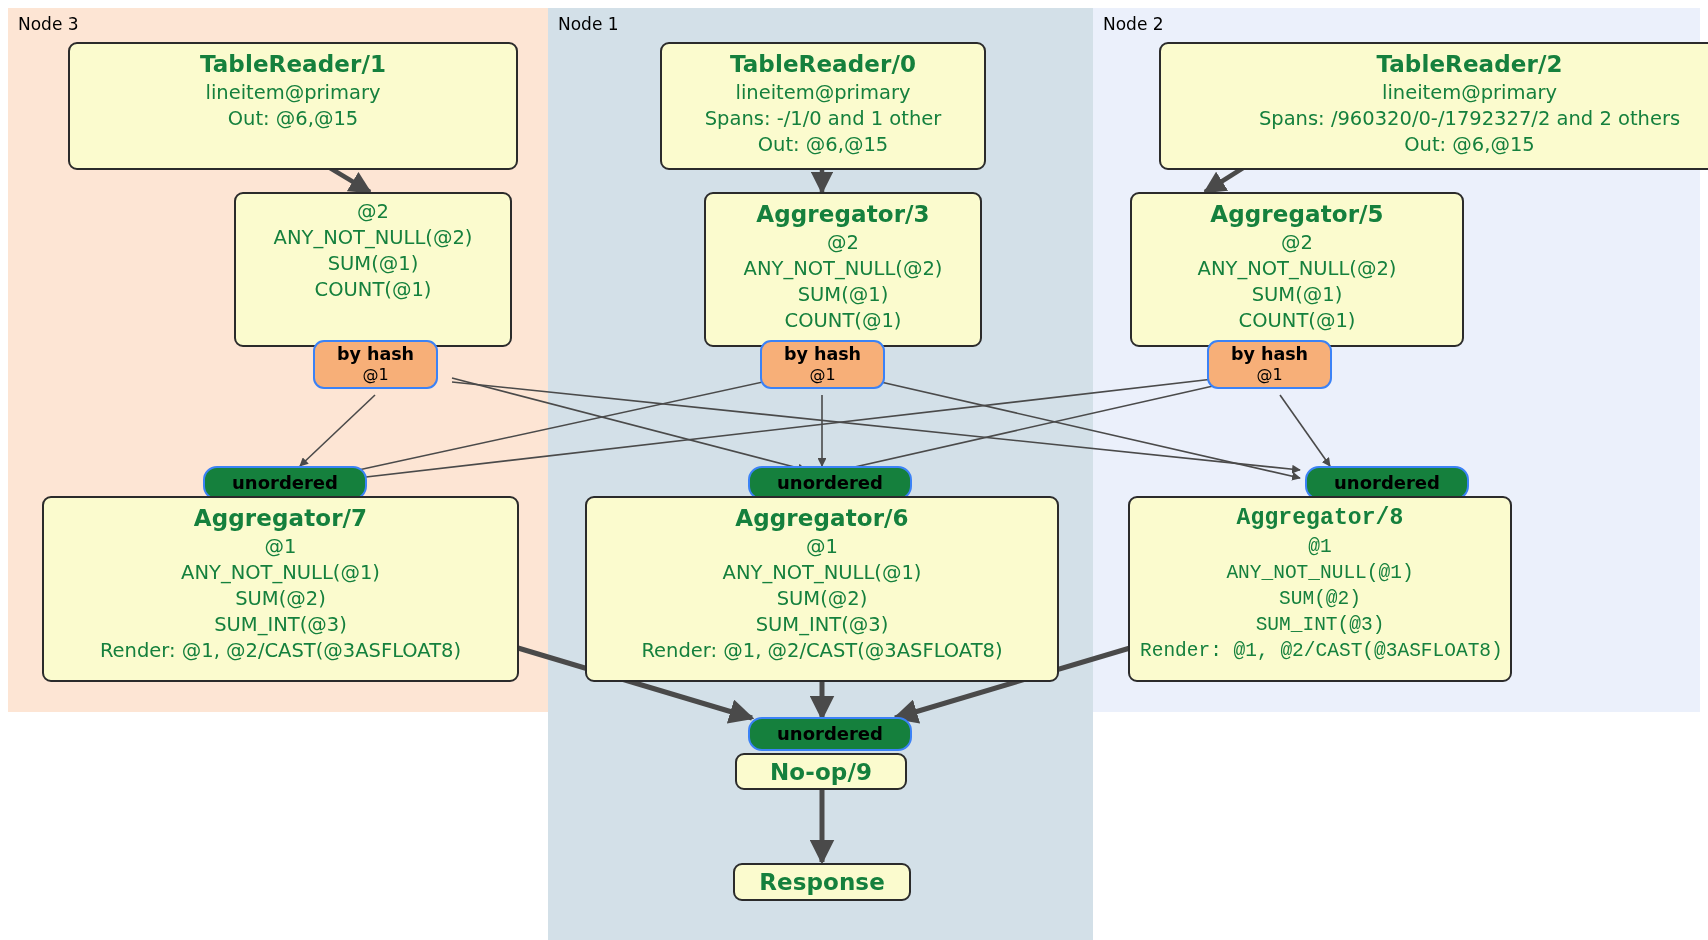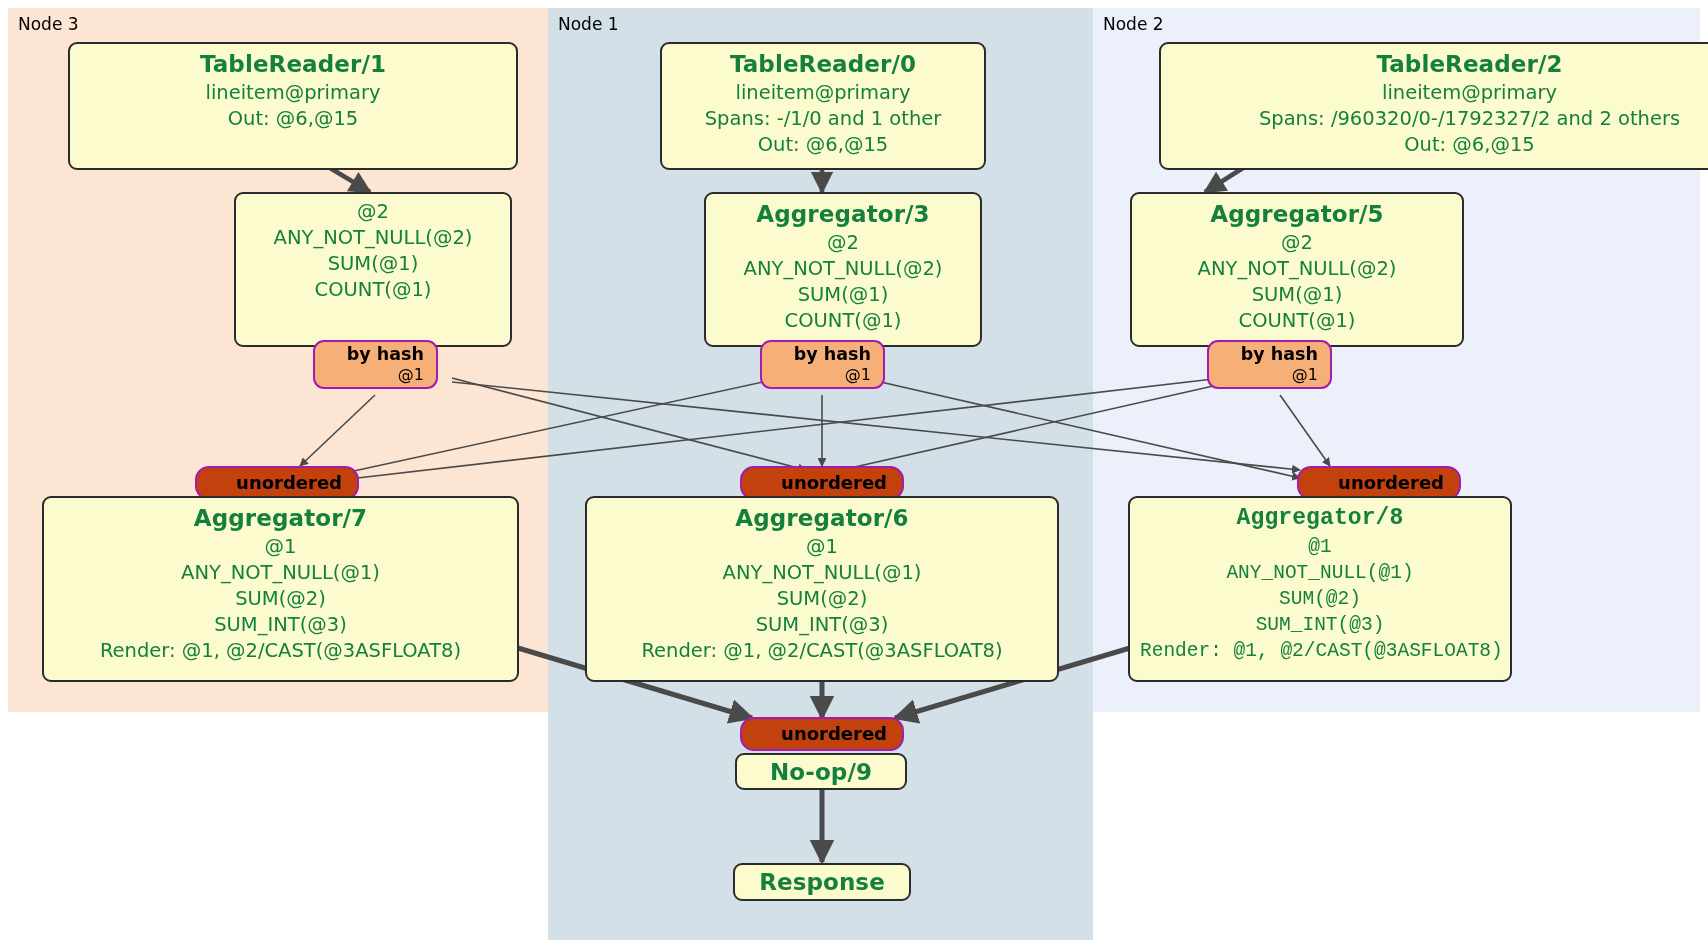--- a/index.html
+++ b/index.html
@@ -20,28 +20,28 @@
         text-align:center;padding:5px 10px 6px 10px;
         font-size:19.5px;line-height:26px;color:#15803d;}
   .proc .title{font-weight:bold;font-size:23px;line-height:31px;letter-spacing:0.1px;}
   .proc .ln{white-space:nowrap;}
 
   
   .proc.compact{padding:3px 4px;display:flex;align-items:center;justify-content:center;}
   .proc.compact .title{font-size:23px;line-height:28px;}
 
   
-  .badge{position:absolute;box-sizing:border-box;border:2px solid #a21caf;
-         text-align:right;color:#000;}
+  .badge{position:absolute;box-sizing:border-box;border:2px solid #3b82f6;
+         text-align:center;color:#000;}
   .badge.hash{background:#F7AF78;border-radius:11px;padding:2px 12px 3px;
               font-size:17.5px;line-height:21px;}
   .badge.hash .b1{font-weight:bold;}
   .badge.hash .b2{font-size:16px;line-height:19px;}
-  .badge.unord{background:#c2410c;border-radius:14px;padding:3px 15px 4px;
-               font-size:18px;line-height:23px;font-weight:bold;}
+  .badge.unord{background:#15803d;border-radius:14px;padding:3px 15px 4px;
+               font-size:18px;line-height:23px;font-weight:bold;margin-left:8px;}
 </style>
 </head>
 <body>
 
 <div id="stage">
 
   <div class="panel" style="left:8px;top:8px;width:540px;height:704px;background:#FDE5D4;">
     <span class="panel-label">Node 3</span>
   </div>
 

